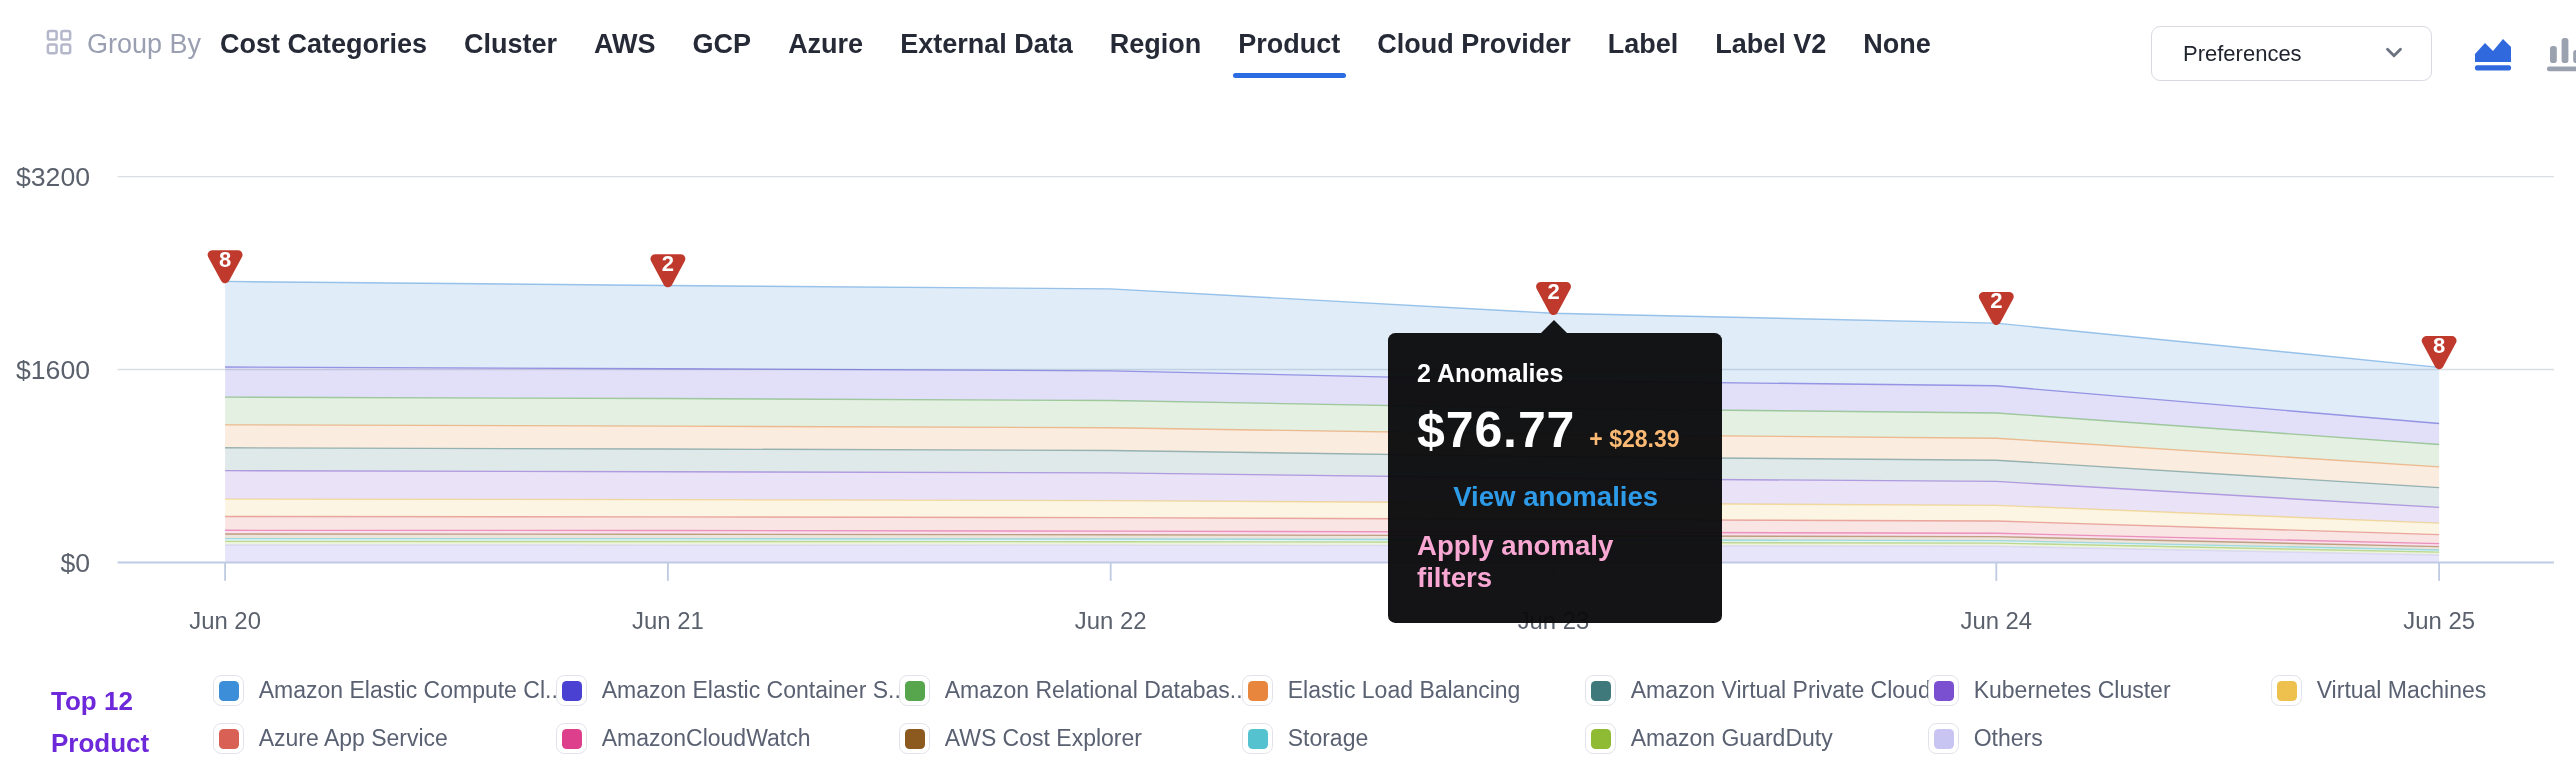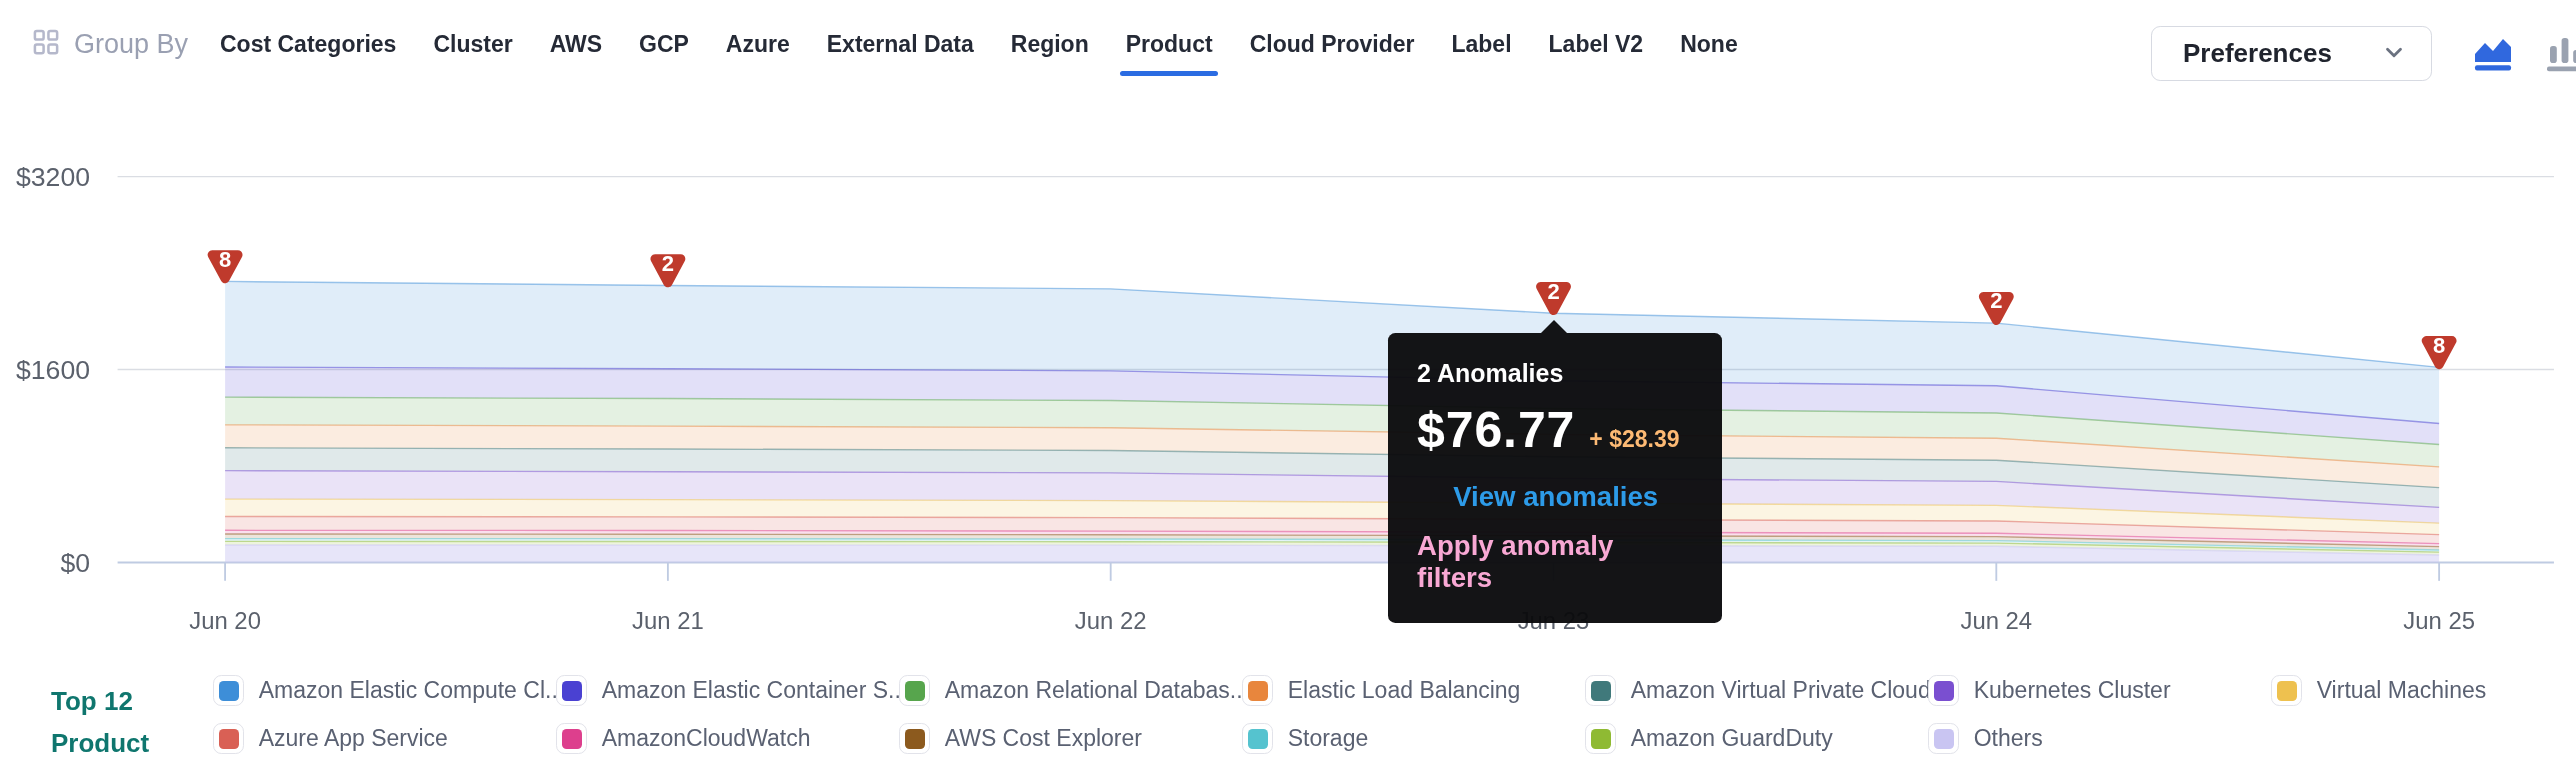--- a/index.html
+++ b/index.html
@@ -3,48 +3,48 @@
 <meta charset="utf-8">
 <style>
   html,body{margin:0;padding:0;}
   body{
     width:2576px;height:785px;position:relative;overflow:hidden;
     background:#ffffff;font-family:"Liberation Sans",sans-serif;
     -webkit-font-smoothing:antialiased;
   }
   
   .navbar{position:absolute;top:0;left:0;width:2576px;height:88px;}
-  .groupby{position:absolute;left:32px;top:0;height:88px;display:flex;align-items:center;gap:13px;}
+  .groupby{position:absolute;left:45px;top:0;height:88px;display:flex;align-items:center;gap:13px;}
   .groupby-label{font-size:27px;font-weight:500;color:#9aa0b2;}
   .nav-items{position:absolute;left:220px;top:0;height:88px;display:flex;align-items:center;gap:37px;}
-  .nav-item{font-size:23px;font-weight:600;color:#252a36;position:relative;white-space:nowrap;cursor:pointer;}
+  .nav-item{font-size:27px;font-weight:600;color:#252a36;position:relative;white-space:nowrap;cursor:pointer;}
   .nav-item.active::after{content:'';position:absolute;left:-5.5px;right:-5.5px;bottom:-18.4px;height:4.6px;border-radius:2.8px;background:#2b6ce2;}
   .prefs-btn{position:absolute;left:2151px;top:26px;width:281px;height:55px;box-sizing:border-box;
     border:1.8px solid #d7dae2;border-radius:9.2px;background:#fff;display:flex;align-items:center;
     justify-content:space-between;padding:0 24px 0 31px;cursor:pointer;}
-  .prefs-label{font-size:26px;color:#20242e;font-weight:700;}
+  .prefs-label{font-size:22px;color:#20242e;font-weight:400;}
   .chart-type-icons{position:absolute;left:2469px;top:27.6px;display:flex;gap:24px;align-items:center;}
   .ct-icon{width:48px;height:48px;display:flex;align-items:center;justify-content:center;cursor:pointer;}
   
   #chart-svg{position:absolute;left:0;top:0;}
   svg text{font-family:"Liberation Sans",sans-serif;}
   
   .tooltip{position:absolute;left:1389px;top:333px;width:334px;box-sizing:border-box;
     background:rgba(10,10,12,0.96);border-radius:7.3px;padding:26px 27.6px 29px 29px;z-index:6;}
   .tooltip::before{content:'';position:absolute;top:-13px;left:153px;width:0;height:0;
     border-left:13px solid transparent;border-right:13px solid transparent;
     border-bottom:13.8px solid rgba(10,10,12,0.96);}
   .tt-title{font-size:25px;font-weight:600;color:#ffffff;margin-bottom:13px;}
   .tt-valrow{display:flex;align-items:baseline;gap:14px;}
   .tt-value{font-size:50px;font-weight:700;color:#ffffff;letter-spacing:0.9px;}
   .tt-delta{font-size:23px;font-weight:700;color:#fdba74;}
   .tt-link{font-size:27.6px;font-weight:700;color:#2d9be8;margin-top:22px;cursor:pointer;text-align:center;}
   .tt-action{font-size:27.6px;font-weight:700;color:#f9a8d4;margin-top:16.5px;cursor:pointer;}
   
-  .legend-title{position:absolute;left:51px;top:680px;font-size:26px;font-weight:600;color:#0f766e;line-height:42px;}
+  .legend-title{position:absolute;left:51px;top:680px;font-size:26px;font-weight:600;color:#6d28d9;line-height:42px;}
   .legend-grid{position:absolute;left:213px;top:672px;display:grid;
     grid-template-columns:repeat(7,343px);row-gap:11px;}
   .legend-item{display:flex;align-items:center;gap:14.7px;height:37px;cursor:pointer;}
   .swatch-box{width:31px;height:31px;border:1.8px solid #e2e3ea;border-radius:8.3px;background:#fff;
     box-sizing:border-box;display:flex;align-items:center;justify-content:center;flex:0 0 auto;}
   .swatch{width:20px;height:20px;border-radius:4.6px;display:block;}
   .legend-label{font-size:23px;color:#5a6172;white-space:nowrap;}
 </style>
 </head>
 <body>

